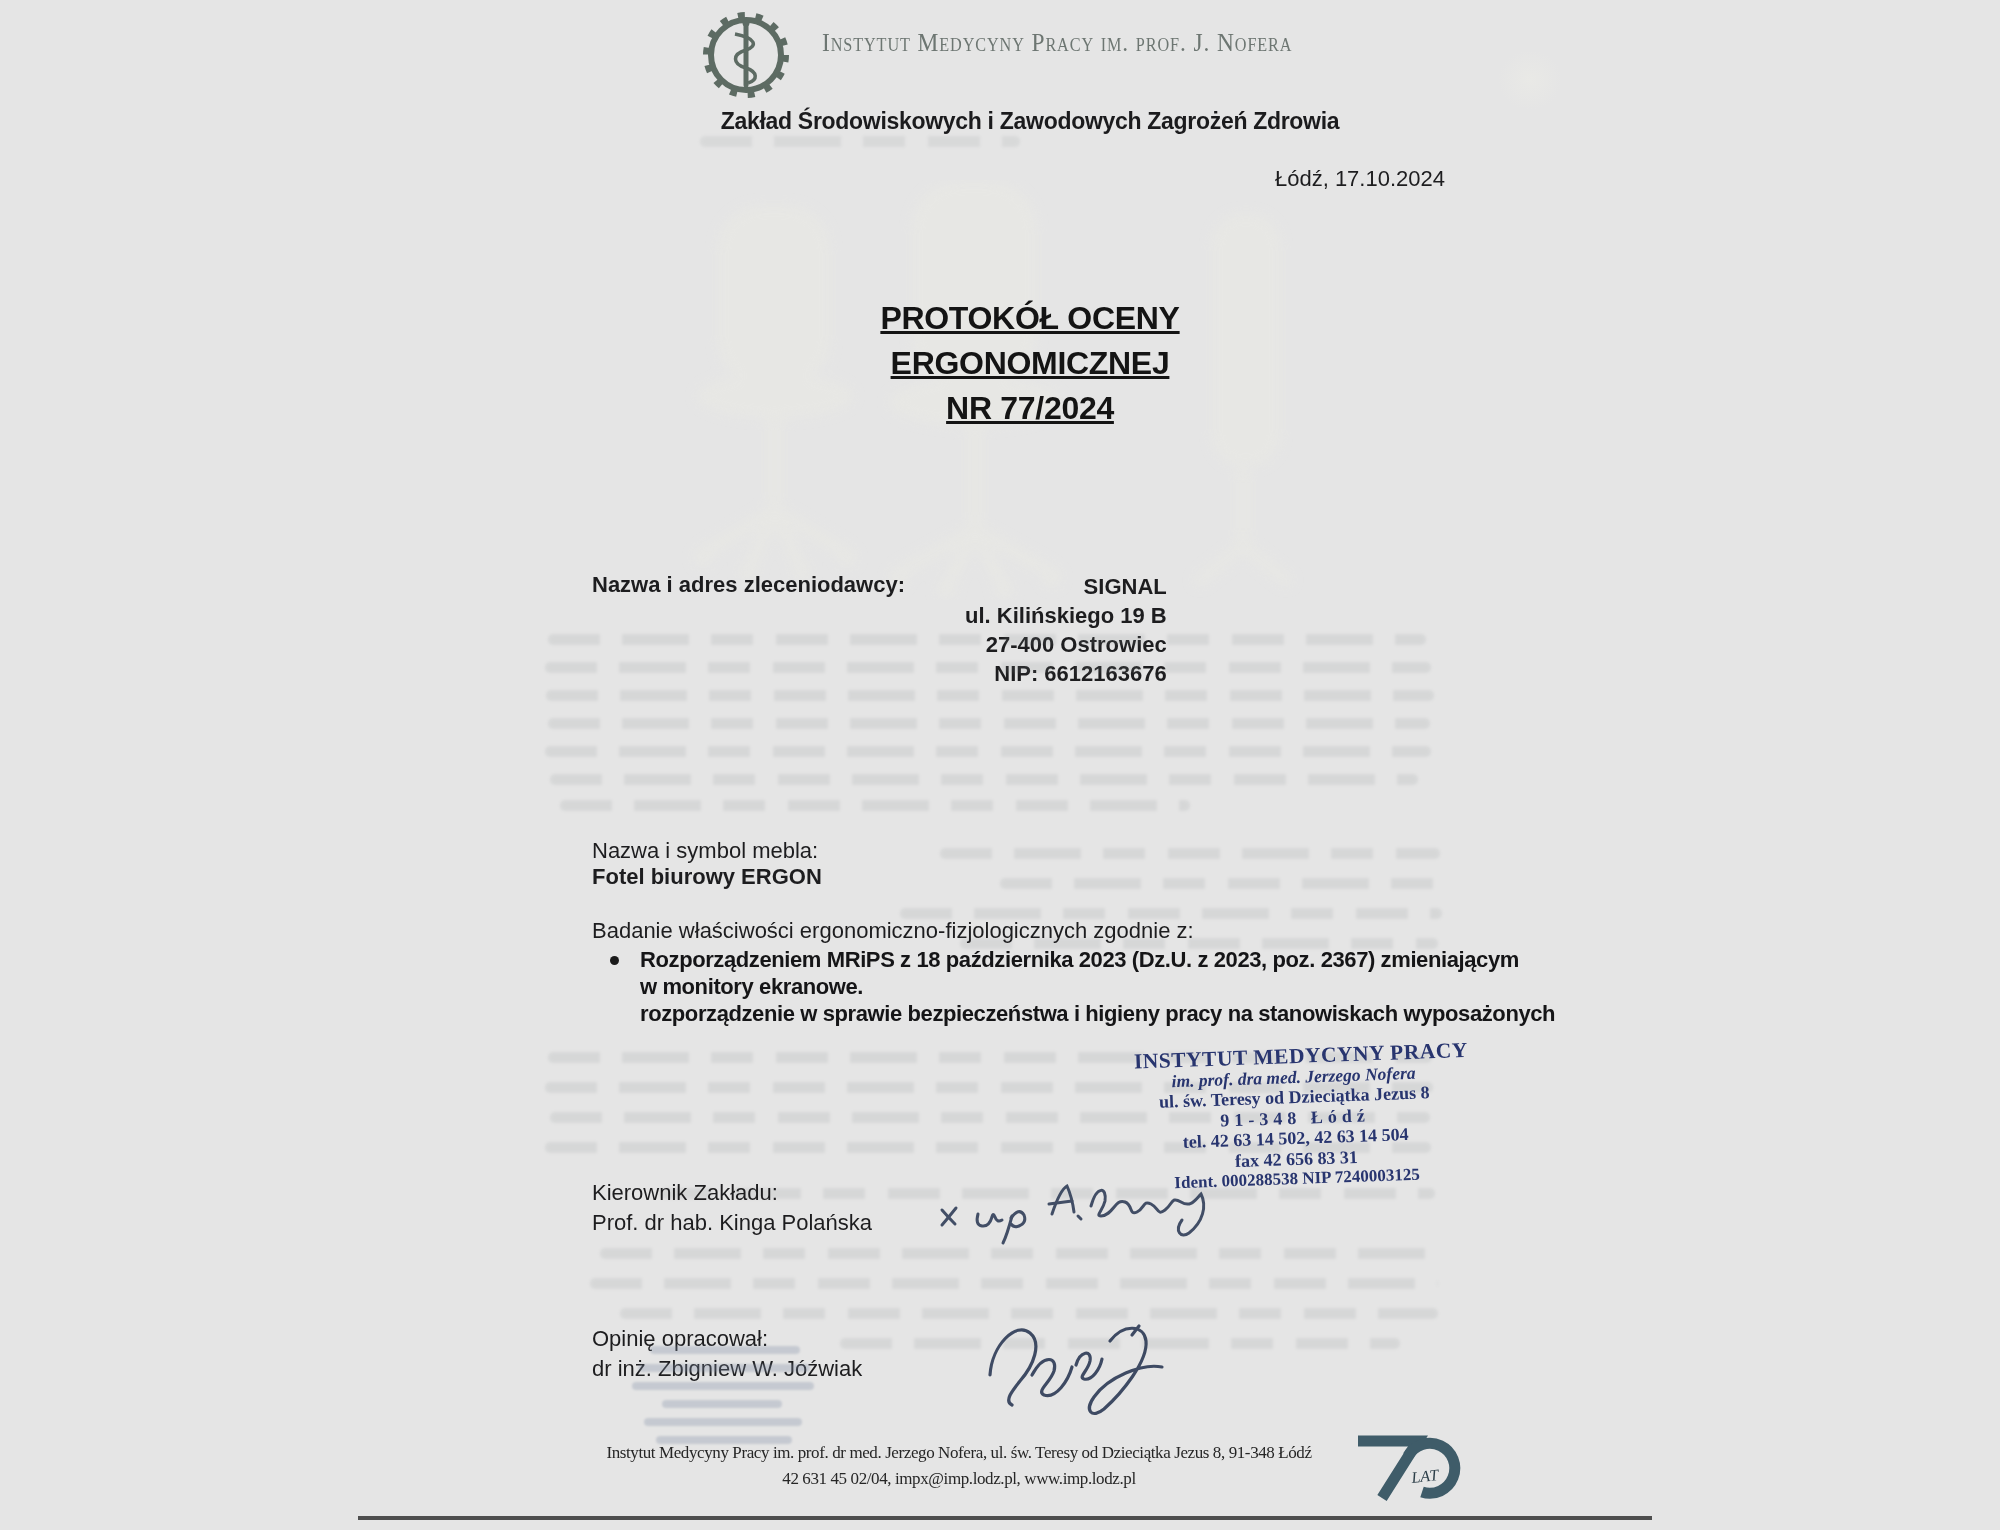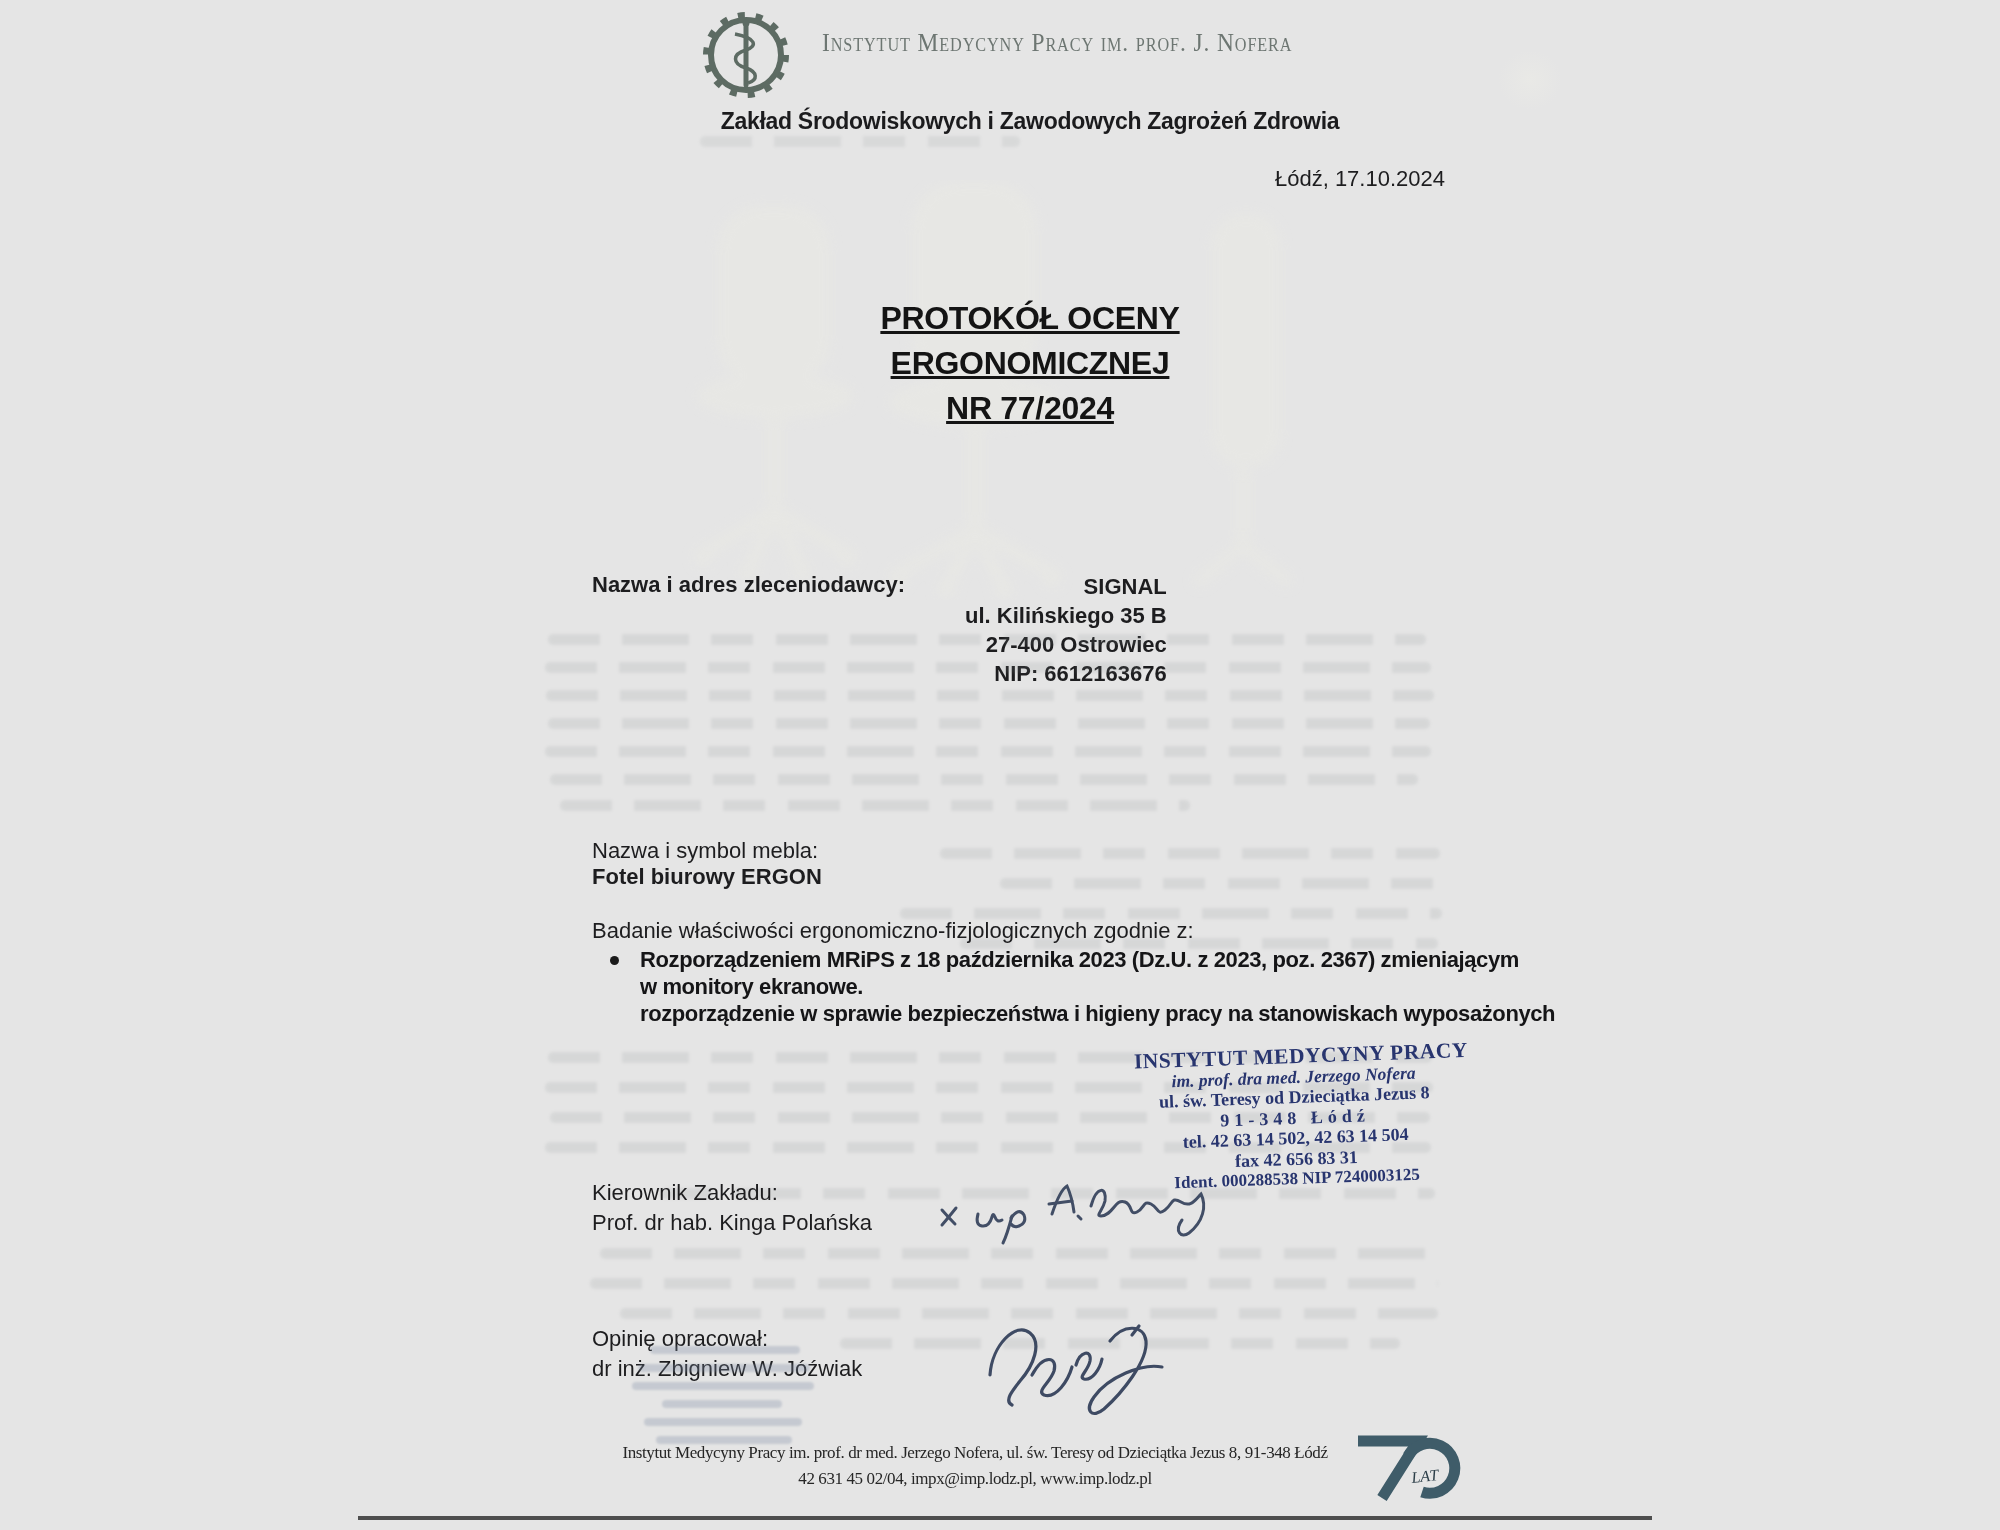--- a/index.html
+++ b/index.html
@@ -126,21 +126,21 @@
 
   <div class="abs doc-title" style="left:700px;top:296px;width:660px;text-decoration:underline;">
     <div>PROTOKÓŁ OCENY</div>
     <div>ERGONOMICZNEJ</div>
     <div>NR 77/2024</div>
   </div>
 
   <div class="abs label b" style="left:592px;top:572px;">Nazwa i adres zleceniodawcy:</div>
   <div class="abs label b line29" style="left:965px;top:572px;">
     <div>SIGNAL</div>
-    <div>ul. Kilińskiego 35 B</div>
+    <div>ul. Kilińskiego 19 B</div>
     <div>27-400 Ostrowiec</div>
     <div>NIP: 6612163676</div>
   </div>
 
   <div class="bl" style="left:548px;top:634px;width:878px;"></div>
   <div class="bl" style="left:545px;top:662px;width:886px;"></div>
   <div class="bl" style="left:546px;top:690px;width:888px;"></div>
   <div class="bl" style="left:548px;top:718px;width:882px;"></div>
   <div class="bl" style="left:545px;top:746px;width:886px;"></div>
   <div class="bl" style="left:550px;top:774px;width:868px;"></div>
@@ -213,21 +213,21 @@
   <svg class="abs" style="left:972px;top:1303px;" width="220" height="128" viewBox="0 0 220 128">
     <g stroke="#2c3a55" stroke-width="3.2" fill="none" stroke-linecap="round" opacity="0.9">
       <path d="M18,72 C20,42 44,18 58,30 C70,40 62,62 48,78 C40,88 32,98 40,102"></path>
       <path d="M60,72 C72,50 86,54 82,68 C78,80 64,88 72,92 C84,96 96,78 100,64"></path>
       <path d="M104,62 C108,48 120,46 118,58 C116,68 106,74 112,76 C120,78 128,66 130,56"></path>
       <path d="M138,38 C152,20 172,22 174,38 C176,58 150,90 132,106 C120,116 112,108 122,94 C136,74 170,60 190,64"></path>
       <path d="M160,32 l7,-9"></path>
     </g>
   </svg>
 
-  <div class="abs footer-text" style="left:400px;top:1440px;width:1150px;">
+  <div class="abs footer-text" style="left:384px;top:1440px;width:1150px;">
     <div>Instytut Medycyny Pracy im. prof. dr med. Jerzego Nofera, ul. św. Teresy od Dzieciątka Jezus 8, 91-348 Łódź</div>
     <div>42 631 45 02/04, impx@imp.lodz.pl, www.imp.lodz.pl</div>
   </div>
 
   <svg class="abs" style="left:1352px;top:1426px;" width="116" height="76" viewBox="0 0 116 76">
     <g stroke="#3f5c69" fill="none">
       <path d="M6,15 H66 L30,72" stroke-width="11"></path>
       <path d="M56,30 A25,25 0 1 1 70,66" stroke-width="11"></path>
     </g>
     <text x="60" y="57" font-family="Liberation Serif, serif" font-style="italic" font-size="16" fill="#2c3e48" transform="rotate(-6 60 57)">LAT</text>

